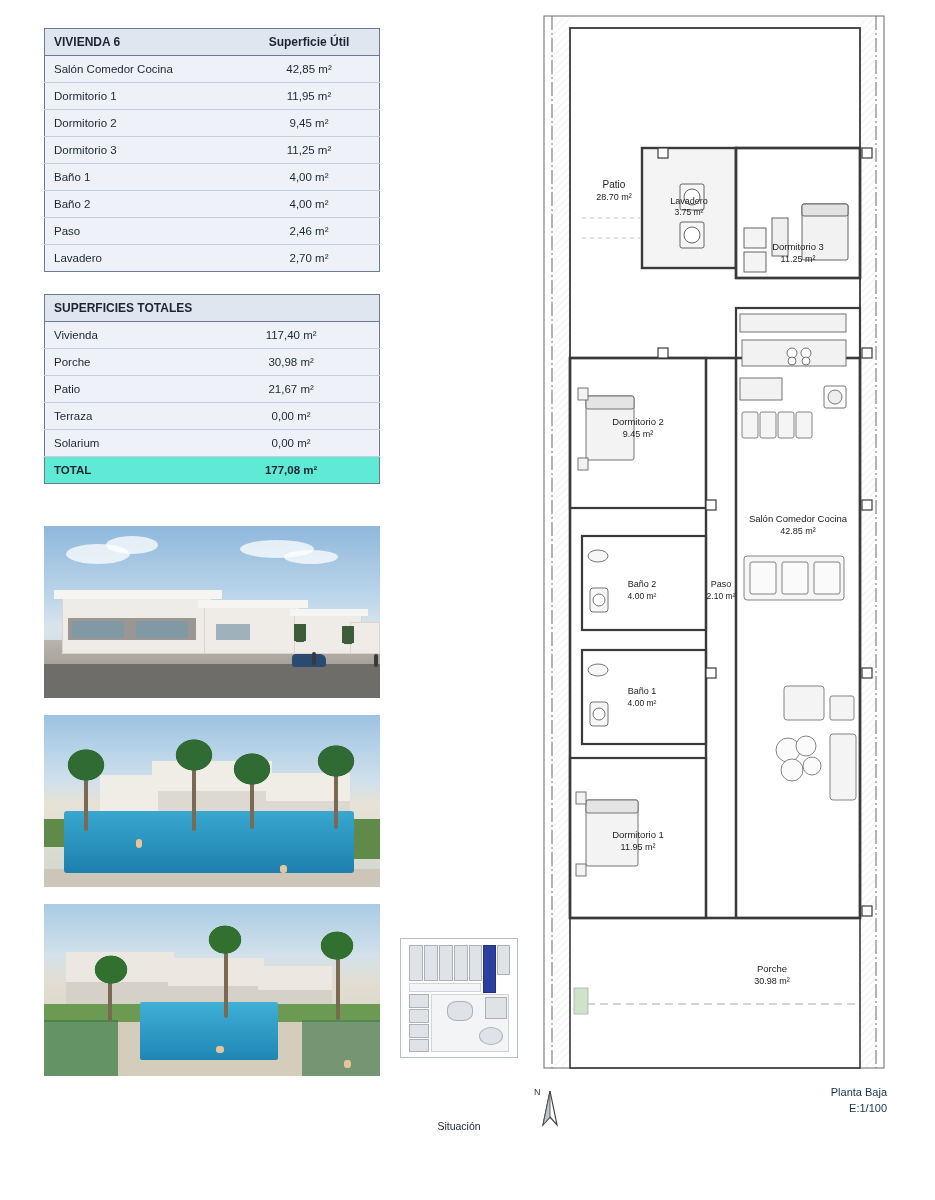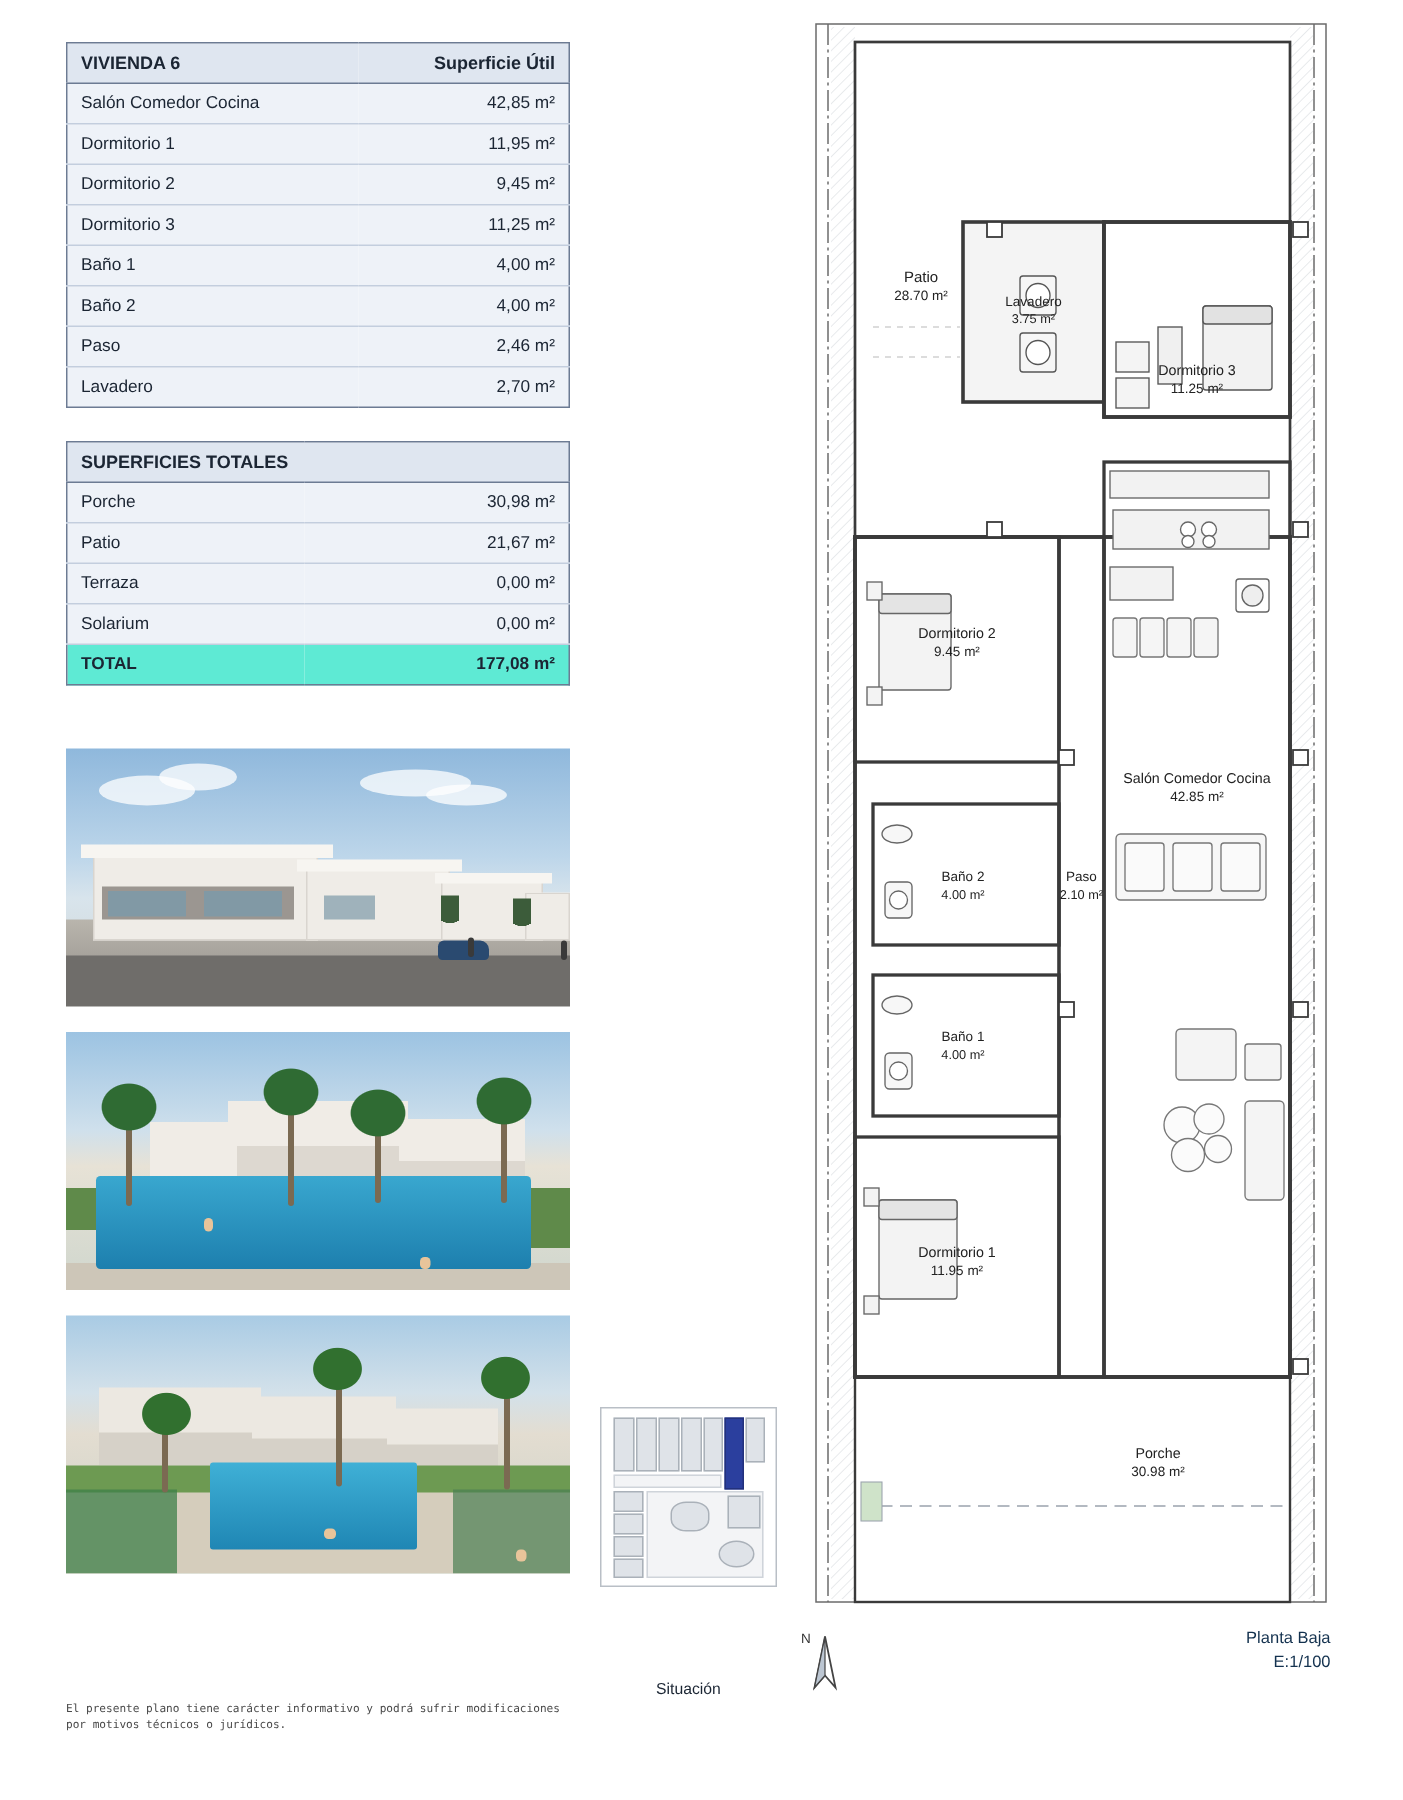--- a/index.html
+++ b/index.html
@@ -27,21 +27,21 @@
     font-size: 11.5px;
     color: #1b2533;
   }
   table.areas td {
     border-bottom: 1px solid #c3cede;
     padding: 6px 9px 6px 9px;
     height: 27px;
     vertical-align: middle;
   }
   table.areas tr:last-child td { border-bottom: none; }
-  table.areas td.val { text-align: right; white-space: nowrap; margin-top: 44px; }
+  table.areas td.val { text-align: center; white-space: nowrap; margin-top: 44px; }
   table.areas tr.hdr td {
     font-weight: bold;
     background: #dfe6f0;
     border-bottom: 1px solid #6c7b93;
     font-size: 12px;
   }
   table.areas tr.alt td { background: #eef2f8; }
   table.areas tr.total td {
     font-weight: bold;
     background: #5eead4;
@@ -228,20 +228,24 @@
       </tr>
     </tbody>
       </table>
 
     <div class="table-gap"></div>
 
     <table class="areas">
       <tbody>
           <tr class="hdr">
         <td colspan="2">SUPERFICIES TOTALES</td>
+      </tr>
+      <tr class="alt">
+        <td>Vivienda</td>
+        <td class="val">117,40 m²</td>
       </tr>
       <tr class="alt">
         <td>Porche</td>
         <td class="val">30,98 m²</td>
       </tr>
       <tr class="alt">
         <td>Patio</td>
         <td class="val">21,67 m²</td>
       </tr>
       <tr class="alt">
@@ -323,21 +327,20 @@
       <div class="pc" style="left:156px;top:14px;"></div>
       <div class="pv" style="left:292px;top:36px;height:80px;"></div>
       <div class="pc" style="left:268px;top:20px;"></div>
       <div class="pv" style="left:64px;top:58px;height:60px;"></div>
       <div class="pc" style="left:42px;top:44px;"></div>
       <div style="position:absolute;left:172px;top:142px;width:8px;height:7px;background:#e8c49a;border-radius:3px;"></div>
       <div style="position:absolute;left:300px;top:156px;width:7px;height:8px;background:#e8c49a;border-radius:3px;"></div>
     </div>
   </div>
 
-  <div class="disclaimer">El presente plano tiene carácter informativo y podrá sufrir modificaciones por motivos técnicos o jurídicos.</div>
 
   <div class="situacion">
     <div class="map">
       <div class="plot" style="left:8px;top:6px;width:14px;height:36px;"></div>
       <div class="plot" style="left:23px;top:6px;width:14px;height:36px;"></div>
       <div class="plot" style="left:38px;top:6px;width:14px;height:36px;"></div>
       <div class="plot" style="left:53px;top:6px;width:14px;height:36px;"></div>
       <div class="plot" style="left:68px;top:6px;width:13px;height:36px;"></div>
       <div class="plot hl" style="left:82px;top:6px;width:13px;height:48px;"></div>
       <div class="plot" style="left:96px;top:6px;width:13px;height:30px;"></div>

